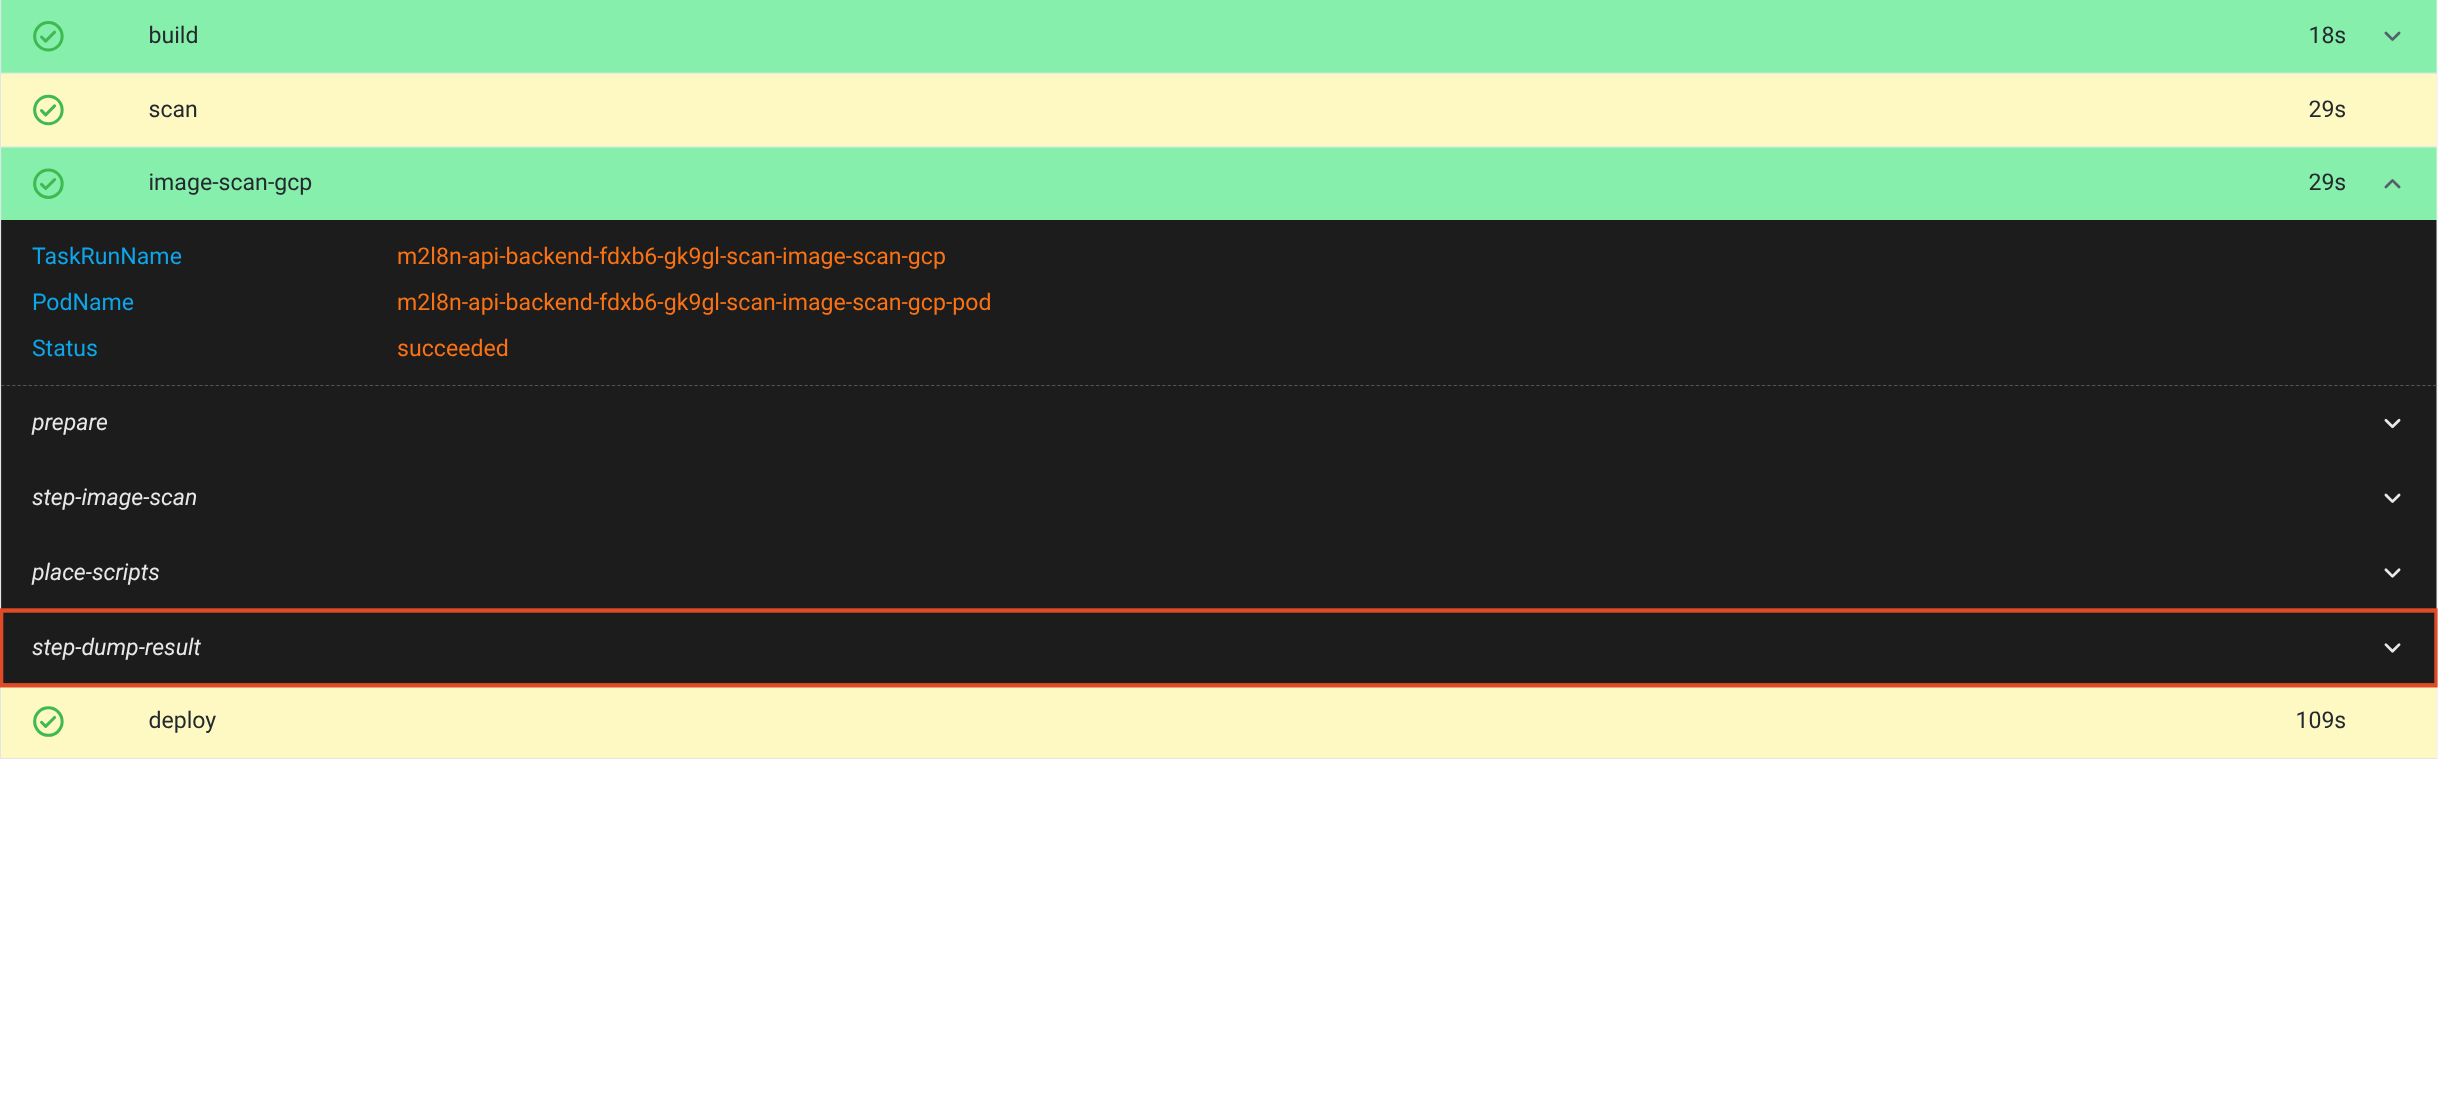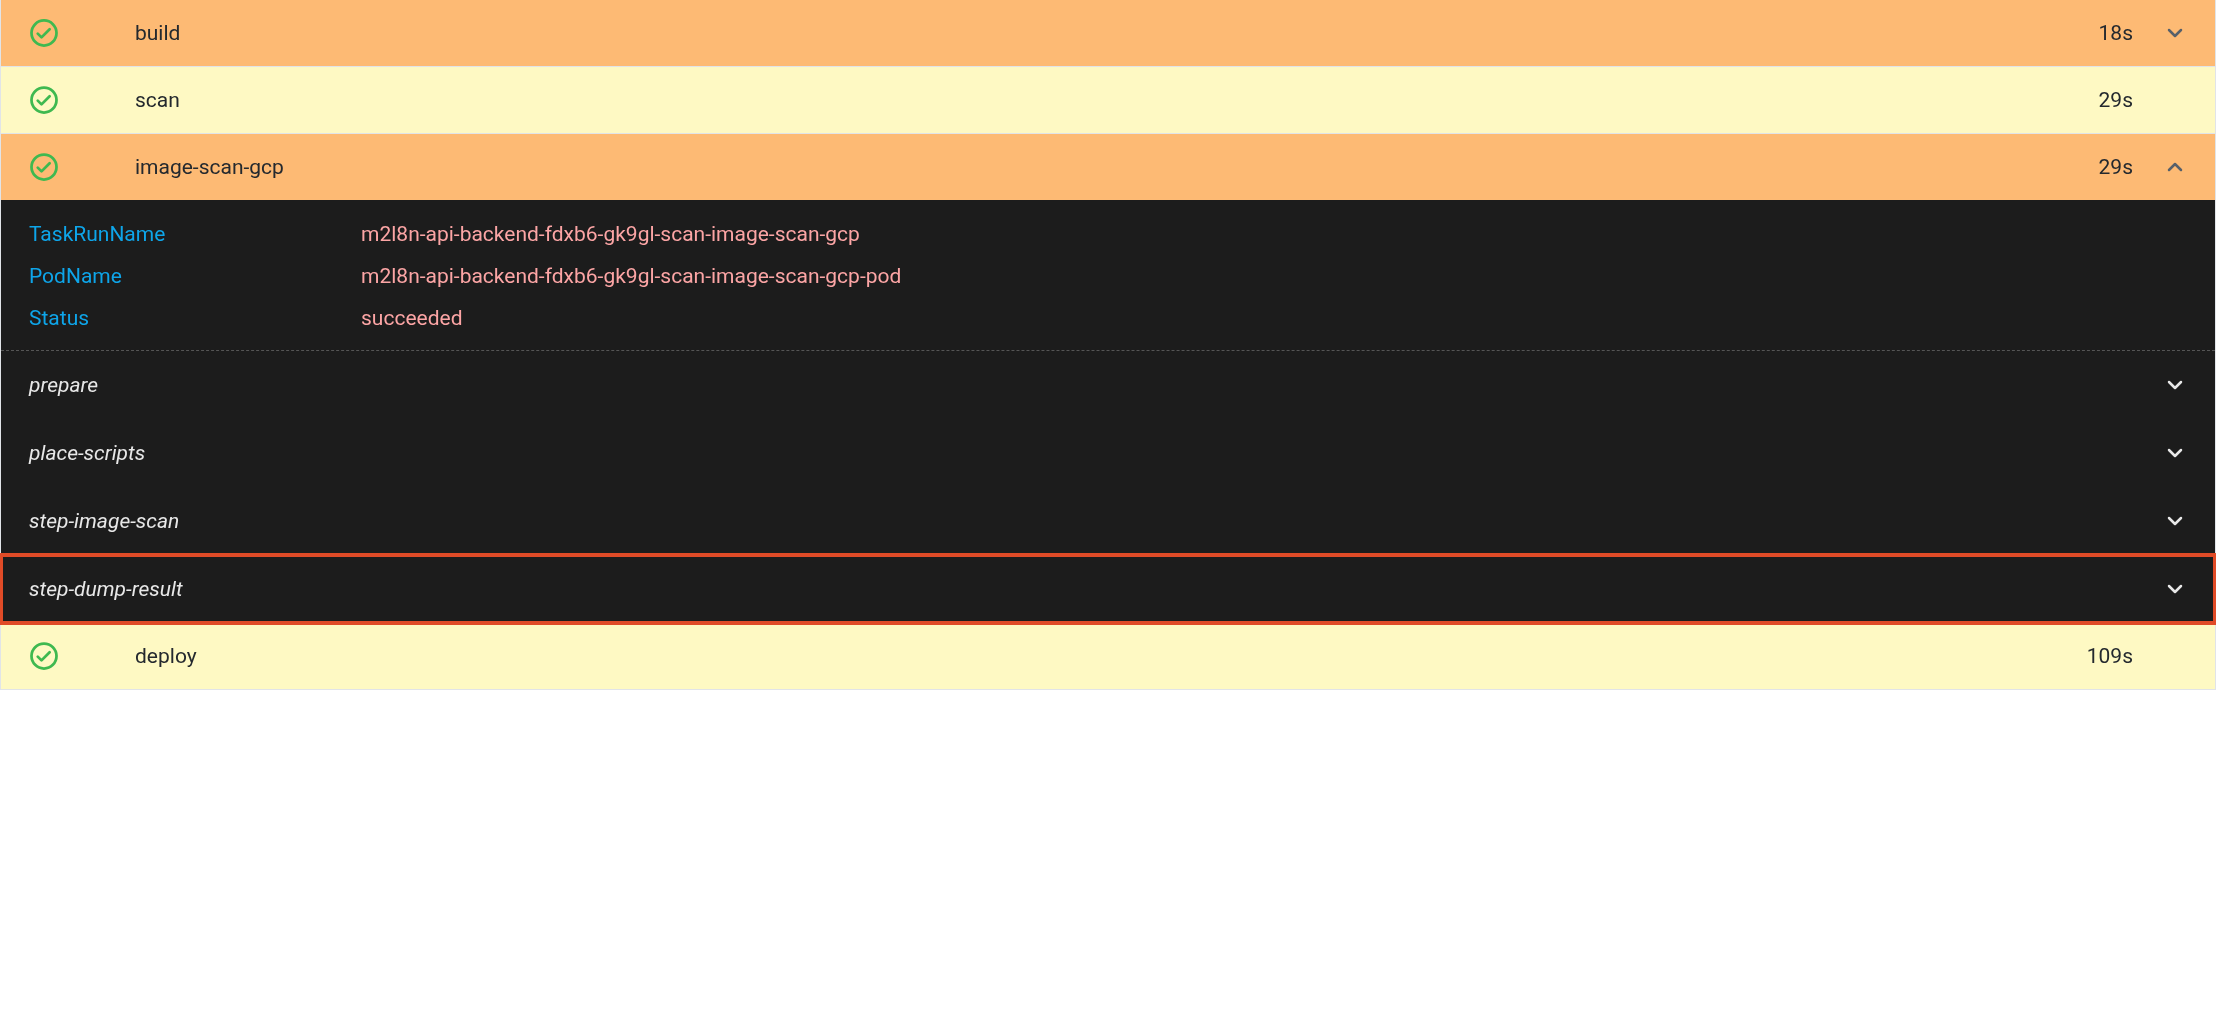--- a/index.html
+++ b/index.html
@@ -16,21 +16,21 @@
     .container {
       width: 100%;
       border-left: 1px solid #e1e4e8;
       border-right: 1px solid #e1e4e8;
     }
     .task-row {
       display: flex;
       align-items: center;
       padding: 18px 28px;
       border-bottom: 1px solid #e1e4e8;
-      background: #fdba74;
+      background: #86efac;
       cursor: pointer;
     }
     .task-row.odd {
       background: #fef9c3;
     }
     .task-row.expanded {
       border-bottom: none;
     }
     .status-icon {
       width: 30px;
@@ -66,21 +66,21 @@
       margin-bottom: 18px;
     }
     .meta-row:last-child {
       margin-bottom: 0;
     }
     .meta-label {
       width: 332px;
       color: #0ea5e9;
     }
     .meta-value {
-      color: #fca5a5;
+      color: #f97316;
     }
     .step-row {
       display: flex;
       align-items: center;
       padding: 22px 28px;
       color: #e8e8e8;
       cursor: pointer;
       font-style: italic;
     }
     .step-name {
@@ -168,30 +168,30 @@
     <div class="step-row">
       <span class="step-name">prepare</span>
       <span class="step-chevron">
         <svg viewBox="0 0 24 24" fill="none" stroke="#e8e8e8" stroke-width="2.5">
           <path d="M6 9l6 6 6-6" stroke-linecap="round" stroke-linejoin="round"></path>
         </svg>
       </span>
     </div>
 
     <div class="step-row">
+      <span class="step-name">step-image-scan</span>
+      <span class="step-chevron">
+        <svg viewBox="0 0 24 24" fill="none" stroke="#e8e8e8" stroke-width="2.5">
+          <path d="M6 9l6 6 6-6" stroke-linecap="round" stroke-linejoin="round"></path>
+        </svg>
+      </span>
+    </div>
+
+    <div class="step-row">
       <span class="step-name">place-scripts</span>
-      <span class="step-chevron">
-        <svg viewBox="0 0 24 24" fill="none" stroke="#e8e8e8" stroke-width="2.5">
-          <path d="M6 9l6 6 6-6" stroke-linecap="round" stroke-linejoin="round"></path>
-        </svg>
-      </span>
-    </div>
-
-    <div class="step-row">
-      <span class="step-name">step-image-scan</span>
       <span class="step-chevron">
         <svg viewBox="0 0 24 24" fill="none" stroke="#e8e8e8" stroke-width="2.5">
           <path d="M6 9l6 6 6-6" stroke-linecap="round" stroke-linejoin="round"></path>
         </svg>
       </span>
     </div>
 
     <div class="step-row highlighted">
       <span class="step-name">step-dump-result</span>
       <span class="step-chevron">

